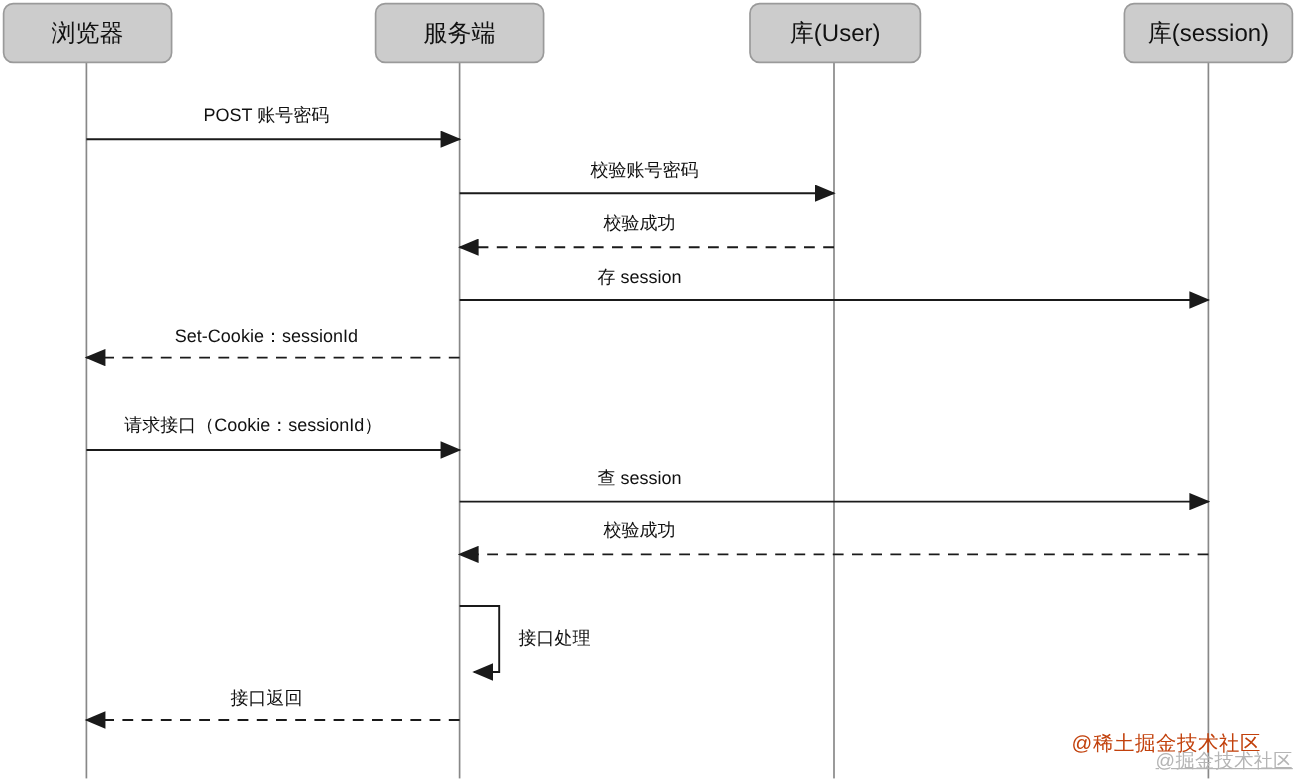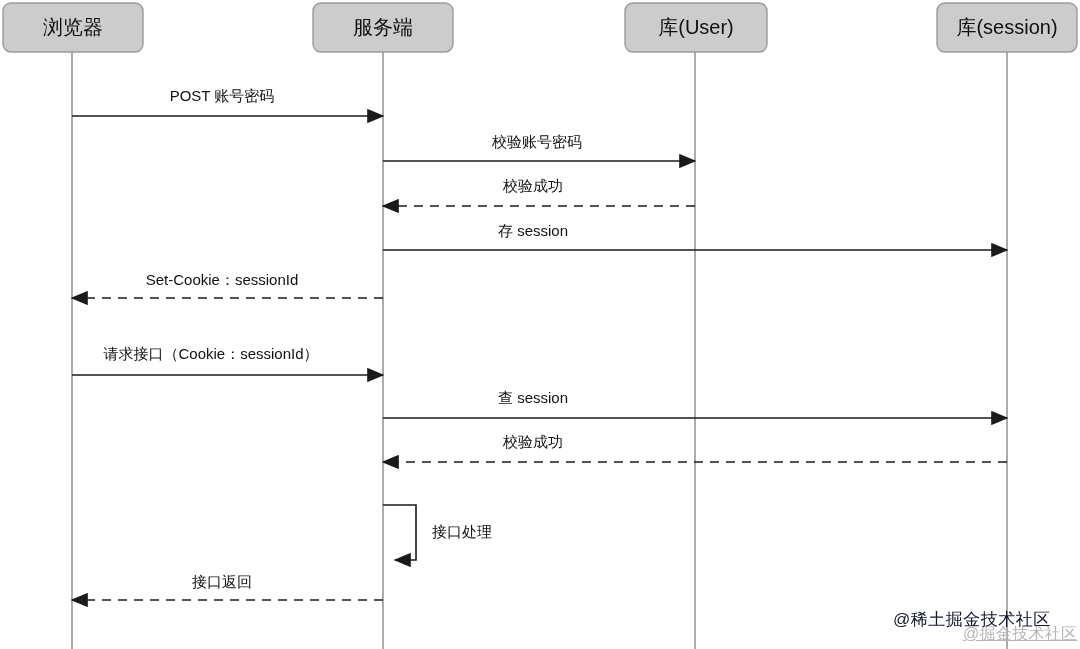--- a/index.html
+++ b/index.html
@@ -63,21 +63,21 @@
   .self-label {
     font-family: "Liberation Sans", "DejaVu Sans", sans-serif;
     font-size: 15px;
     fill: #111111;
     text-anchor: start;
     dominant-baseline: middle;
   }
   .watermark {
     position: absolute;
     font-family: "Liberation Sans", "DejaVu Sans", sans-serif;
-    color: #0f172a;
+    color: #c2410c;
     user-select: none;
     white-space: nowrap;
   }
   .watermark.primary {
     left: 893px;
     top: 608px;
     font-size: 17px;
     letter-spacing: 0.5px;
   }
   .watermark.secondary {

